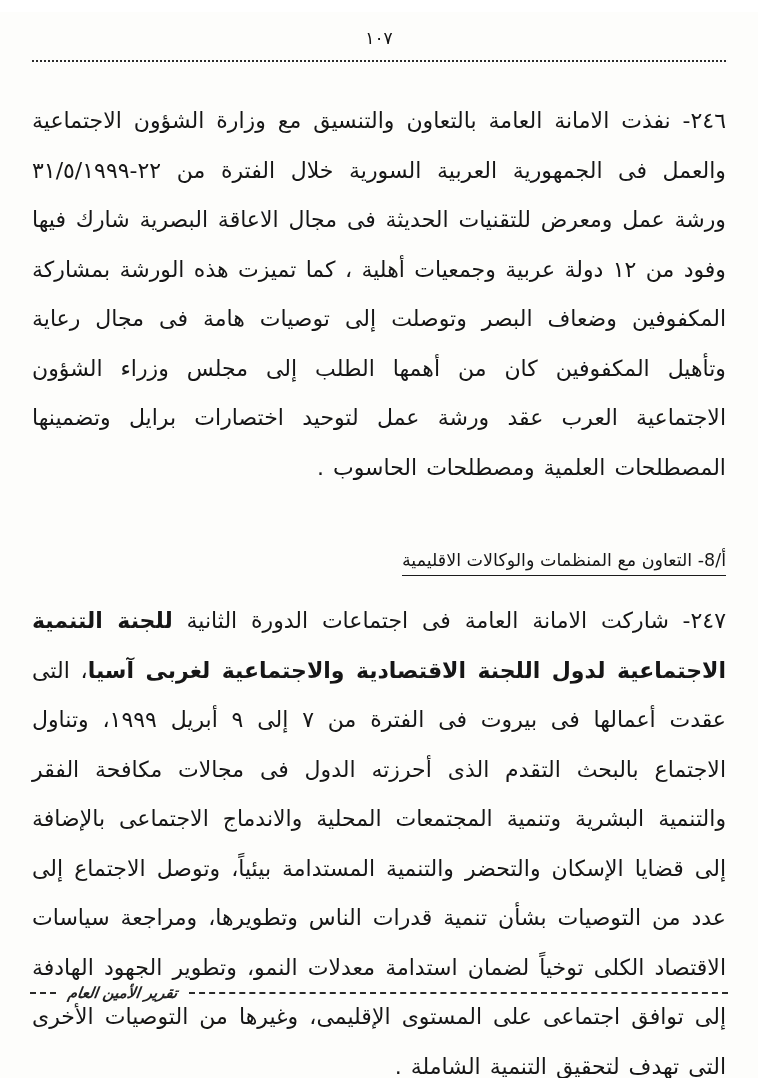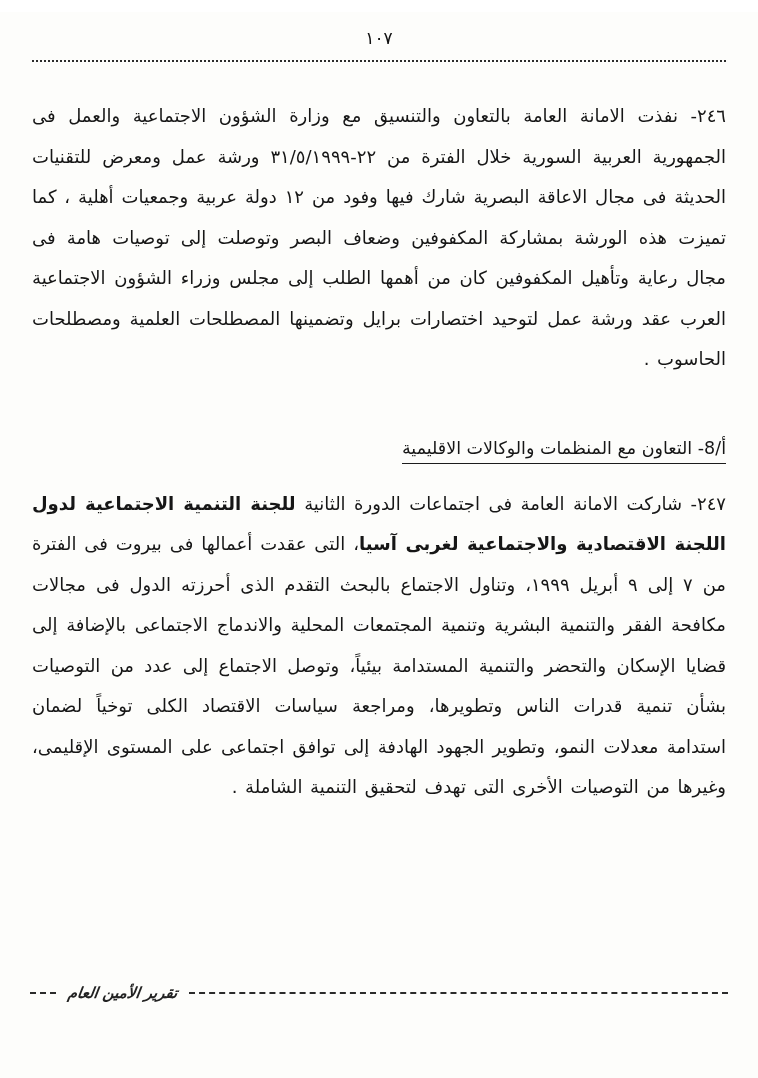--- a/index.html
+++ b/index.html
@@ -27,21 +27,21 @@
     color: #111;
     margin: 2px 0 10px 0;
   }
   .dotted-rule {
     border: 0;
     border-bottom: 2px dotted #2b2b2b;
     height: 2px;
     margin: 0 0 34px 0;
   }
   .para {
-    font-size: 18px;
+    font-size: 22px;
     line-height: 2.25;
     text-align: justify;
     margin: 0 0 14px 0;
     word-spacing: 2px;
   }
   .para-246 { margin-bottom: 58px; }
   .section-heading {
     font-size: 17.5px;
     margin: 0 0 26px 0;
   }

